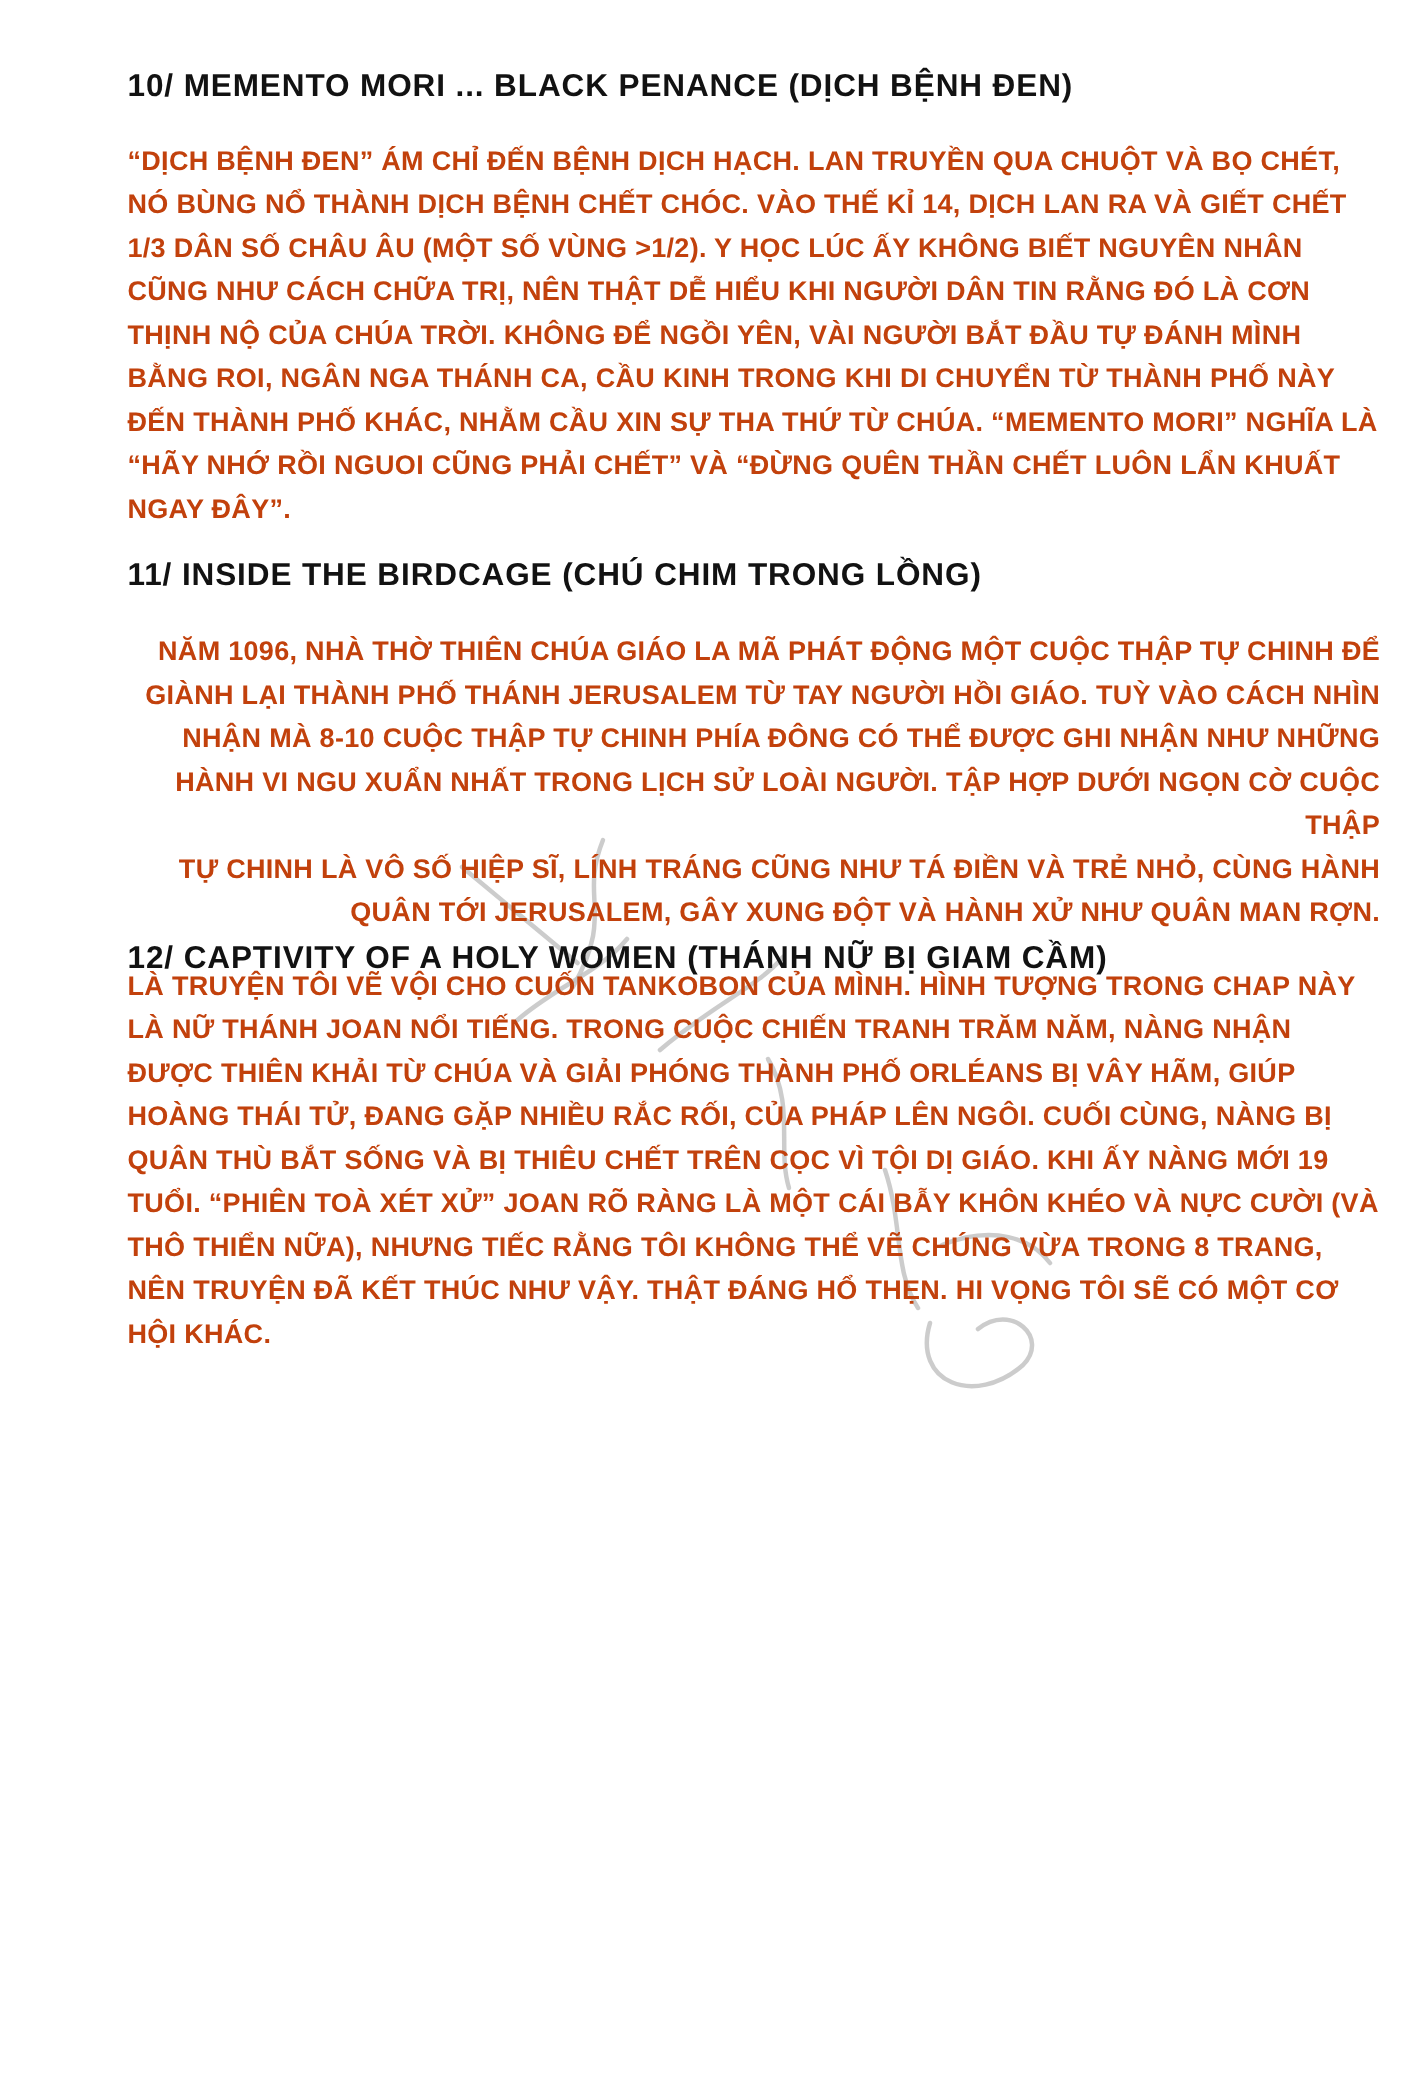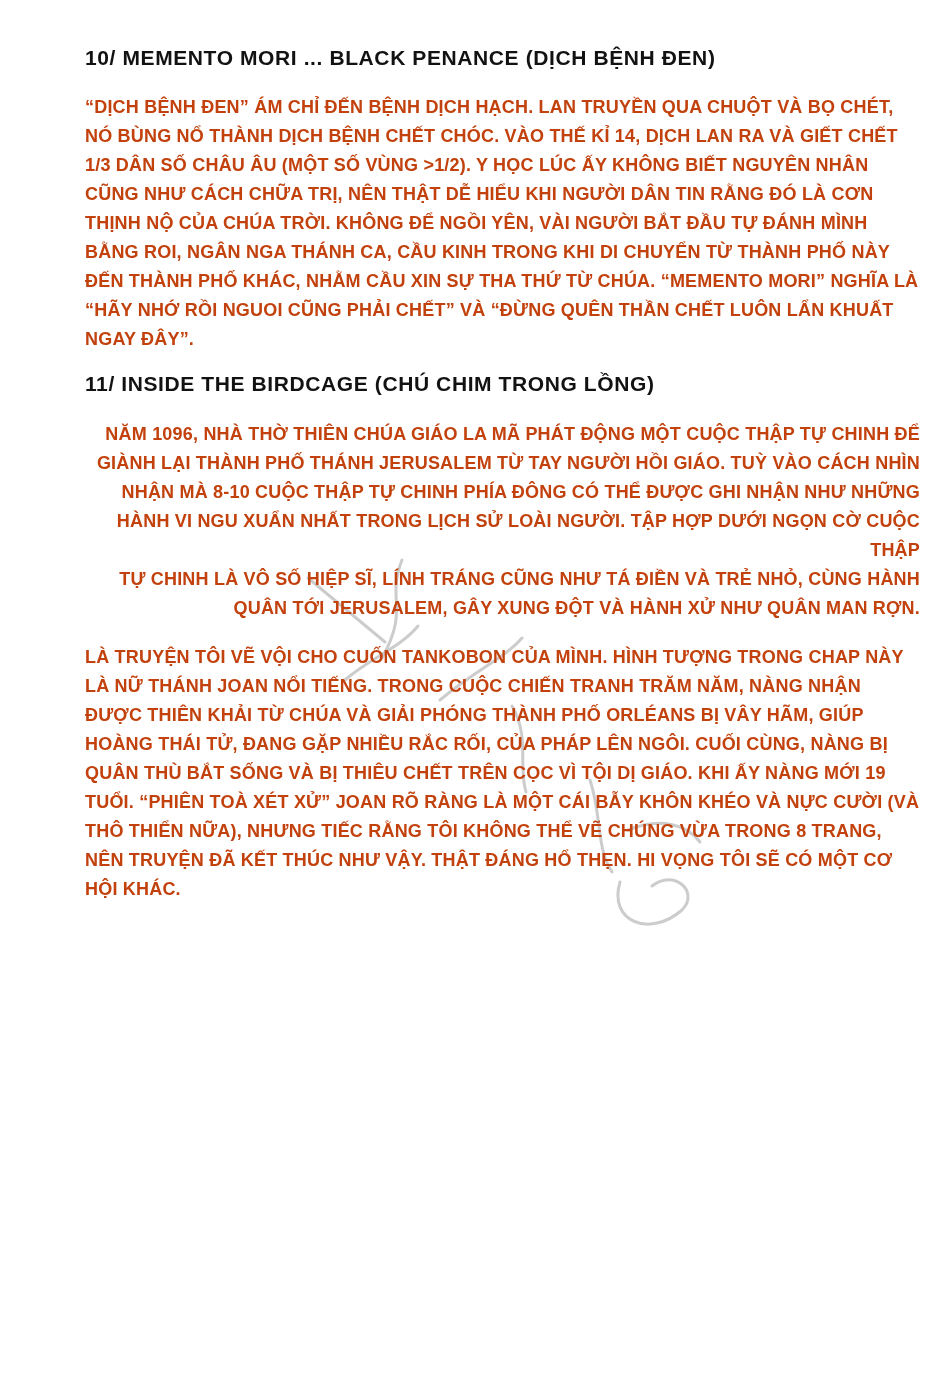--- a/index.html
+++ b/index.html
@@ -103,20 +103,21 @@
 NGAY ĐÂY”.</div>
 
   <div class="section-heading h-2">11/ INSIDE THE BIRDCAGE (CHÚ CHIM TRONG LỒNG)</div>
   <div class="section-body p-2">NĂM 1096, NHÀ THỜ THIÊN CHÚA GIÁO LA MÃ PHÁT ĐỘNG MỘT CUỘC THẬP TỰ CHINH ĐỂ
 GIÀNH LẠI THÀNH PHỐ THÁNH JERUSALEM TỪ TAY NGƯỜI HỒI GIÁO. TUỲ VÀO CÁCH NHÌN
 NHẬN MÀ 8-10 CUỘC THẬP TỰ CHINH PHÍA ĐÔNG CÓ THỂ ĐƯỢC GHI NHẬN NHƯ NHỮNG
 HÀNH VI NGU XUẨN NHẤT TRONG LỊCH SỬ LOÀI NGƯỜI. TẬP HỢP DƯỚI NGỌN CỜ CUỘC THẬP
 TỰ CHINH LÀ VÔ SỐ HIỆP SĨ, LÍNH TRÁNG CŨNG NHƯ TÁ ĐIỀN VÀ TRẺ NHỎ, CÙNG HÀNH
 QUÂN TỚI JERUSALEM, GÂY XUNG ĐỘT VÀ HÀNH XỬ NHƯ QUÂN MAN RỢN.</div>
 
+  <div class="section-heading h-3">12/ CAPTIVITY OF A HOLY WOMEN (THÁNH NỮ BỊ GIAM CẦM)</div>
   <div class="section-body p-3">LÀ TRUYỆN TÔI VẼ VỘI CHO CUỐN TANKOBON CỦA MÌNH. HÌNH TƯỢNG TRONG CHAP NÀY
 LÀ NỮ THÁNH JOAN NỔI TIẾNG. TRONG CUỘC CHIẾN TRANH TRĂM NĂM, NÀNG NHẬN
 ĐƯỢC THIÊN KHẢI TỪ CHÚA VÀ GIẢI PHÓNG THÀNH PHỐ ORLÉANS BỊ VÂY HÃM, GIÚP
 HOÀNG THÁI TỬ, ĐANG GẶP NHIỀU RẮC RỐI, CỦA PHÁP LÊN NGÔI. CUỐI CÙNG, NÀNG BỊ
 QUÂN THÙ BẮT SỐNG VÀ BỊ THIÊU CHẾT TRÊN CỌC VÌ TỘI DỊ GIÁO. KHI ẤY NÀNG MỚI 19
 TUỔI. “PHIÊN TOÀ XÉT XỬ” JOAN RÕ RÀNG LÀ MỘT CÁI BẪY KHÔN KHÉO VÀ NỰC CƯỜI (VÀ
 THÔ THIỂN NỮA), NHƯNG TIẾC RẰNG TÔI KHÔNG THỂ VẼ CHÚNG VỪA TRONG 8 TRANG,
 NÊN TRUYỆN ĐÃ KẾT THÚC NHƯ VẬY. THẬT ĐÁNG HỔ THẸN. HI VỌNG TÔI SẼ CÓ MỘT CƠ
 HỘI KHÁC.</div>
 

